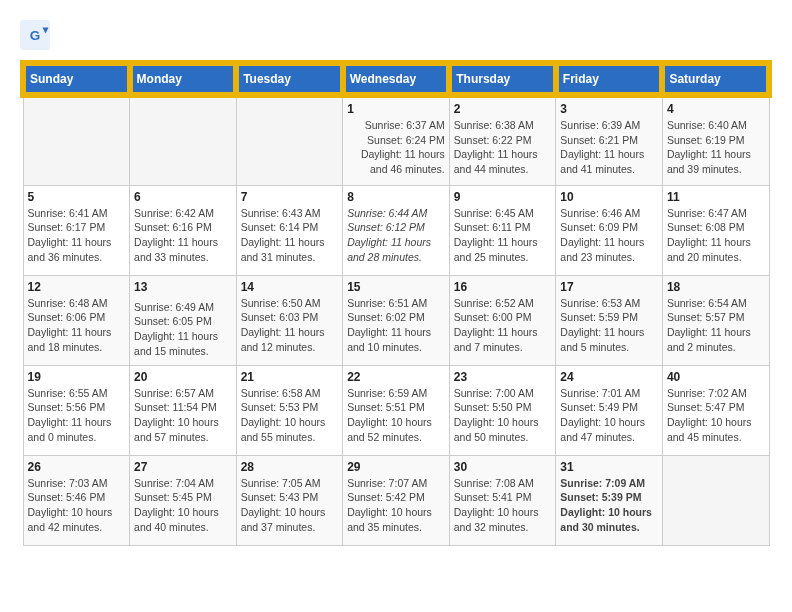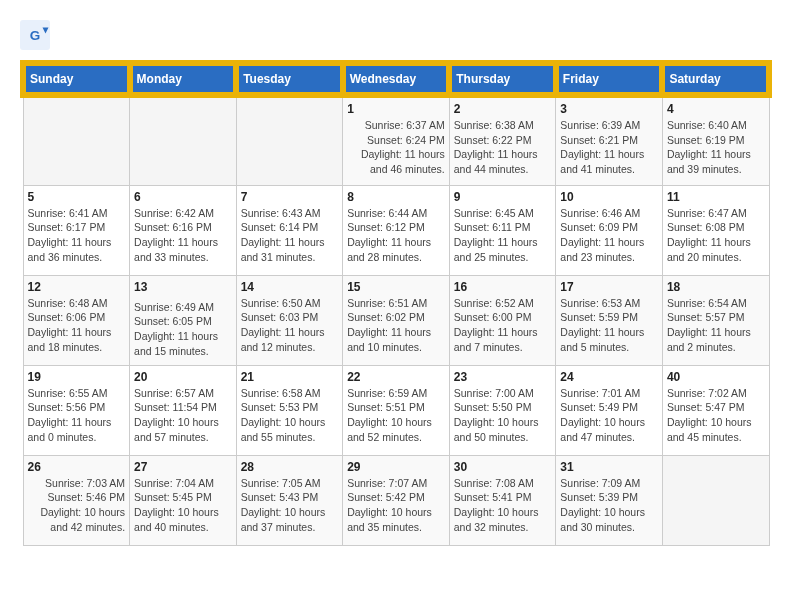--- a/index.html
+++ b/index.html
@@ -164,21 +164,21 @@
 Daylight: 11 hours and 33 minutes.</div>
         </td>
         <td>
           <div class="day-number">7</div>
           <div class="day-info" style="white-space: pre-line;">Sunrise: 6:43 AM
 Sunset: 6:14 PM
 Daylight: 11 hours and 31 minutes.</div>
         </td>
         <td>
           <div class="day-number">8</div>
-          <div class="day-info" style="white-space: pre-line;">Sunrise: 6:44 AM
+          <div class="day-info" style="white-space: pre-line; font-style: italic;">Sunrise: 6:44 AM
 Sunset: 6:12 PM
 Daylight: 11 hours and 28 minutes.</div>
         </td>
         <td>
           <div class="day-number">9</div>
           <div class="day-info" style="white-space: pre-line;">Sunrise: 6:45 AM
 Sunset: 6:11 PM
 Daylight: 11 hours and 25 minutes.</div>
         </td>
         <td>
@@ -278,21 +278,21 @@
         <td>
           <div class="day-number">40</div>
           <div class="day-info" style="white-space: pre-line;">Sunrise: 7:02 AM
 Sunset: 5:47 PM
 Daylight: 10 hours and 45 minutes.</div>
         </td>
       </tr>
       <tr>
         <td>
           <div class="day-number">26</div>
-          <div class="day-info" style="white-space: pre-line; text-align: right;">Sunrise: 7:03 AM
+          <div class="day-info" style="white-space: pre-line;">Sunrise: 7:03 AM
 Sunset: 5:46 PM
 Daylight: 10 hours and 42 minutes.</div>
         </td>
         <td>
           <div class="day-number">27</div>
           <div class="day-info" style="white-space: pre-line;">Sunrise: 7:04 AM
 Sunset: 5:45 PM
 Daylight: 10 hours and 40 minutes.</div>
         </td>
         <td>
@@ -308,20 +308,20 @@
 Daylight: 10 hours and 35 minutes.</div>
         </td>
         <td>
           <div class="day-number">30</div>
           <div class="day-info" style="white-space: pre-line;">Sunrise: 7:08 AM
 Sunset: 5:41 PM
 Daylight: 10 hours and 32 minutes.</div>
         </td>
         <td>
           <div class="day-number">31</div>
-          <div class="day-info" style="white-space: pre-line;">Sunrise: 7:09 AM
+          <div class="day-info" style="white-space: pre-line; font-weight: bold;">Sunrise: 7:09 AM
 Sunset: 5:39 PM
 Daylight: 10 hours and 30 minutes.</div>
         </td>
         <td class="empty"></td>
       </tr>
     </tbody>
 </table>
 
 </body></html>

